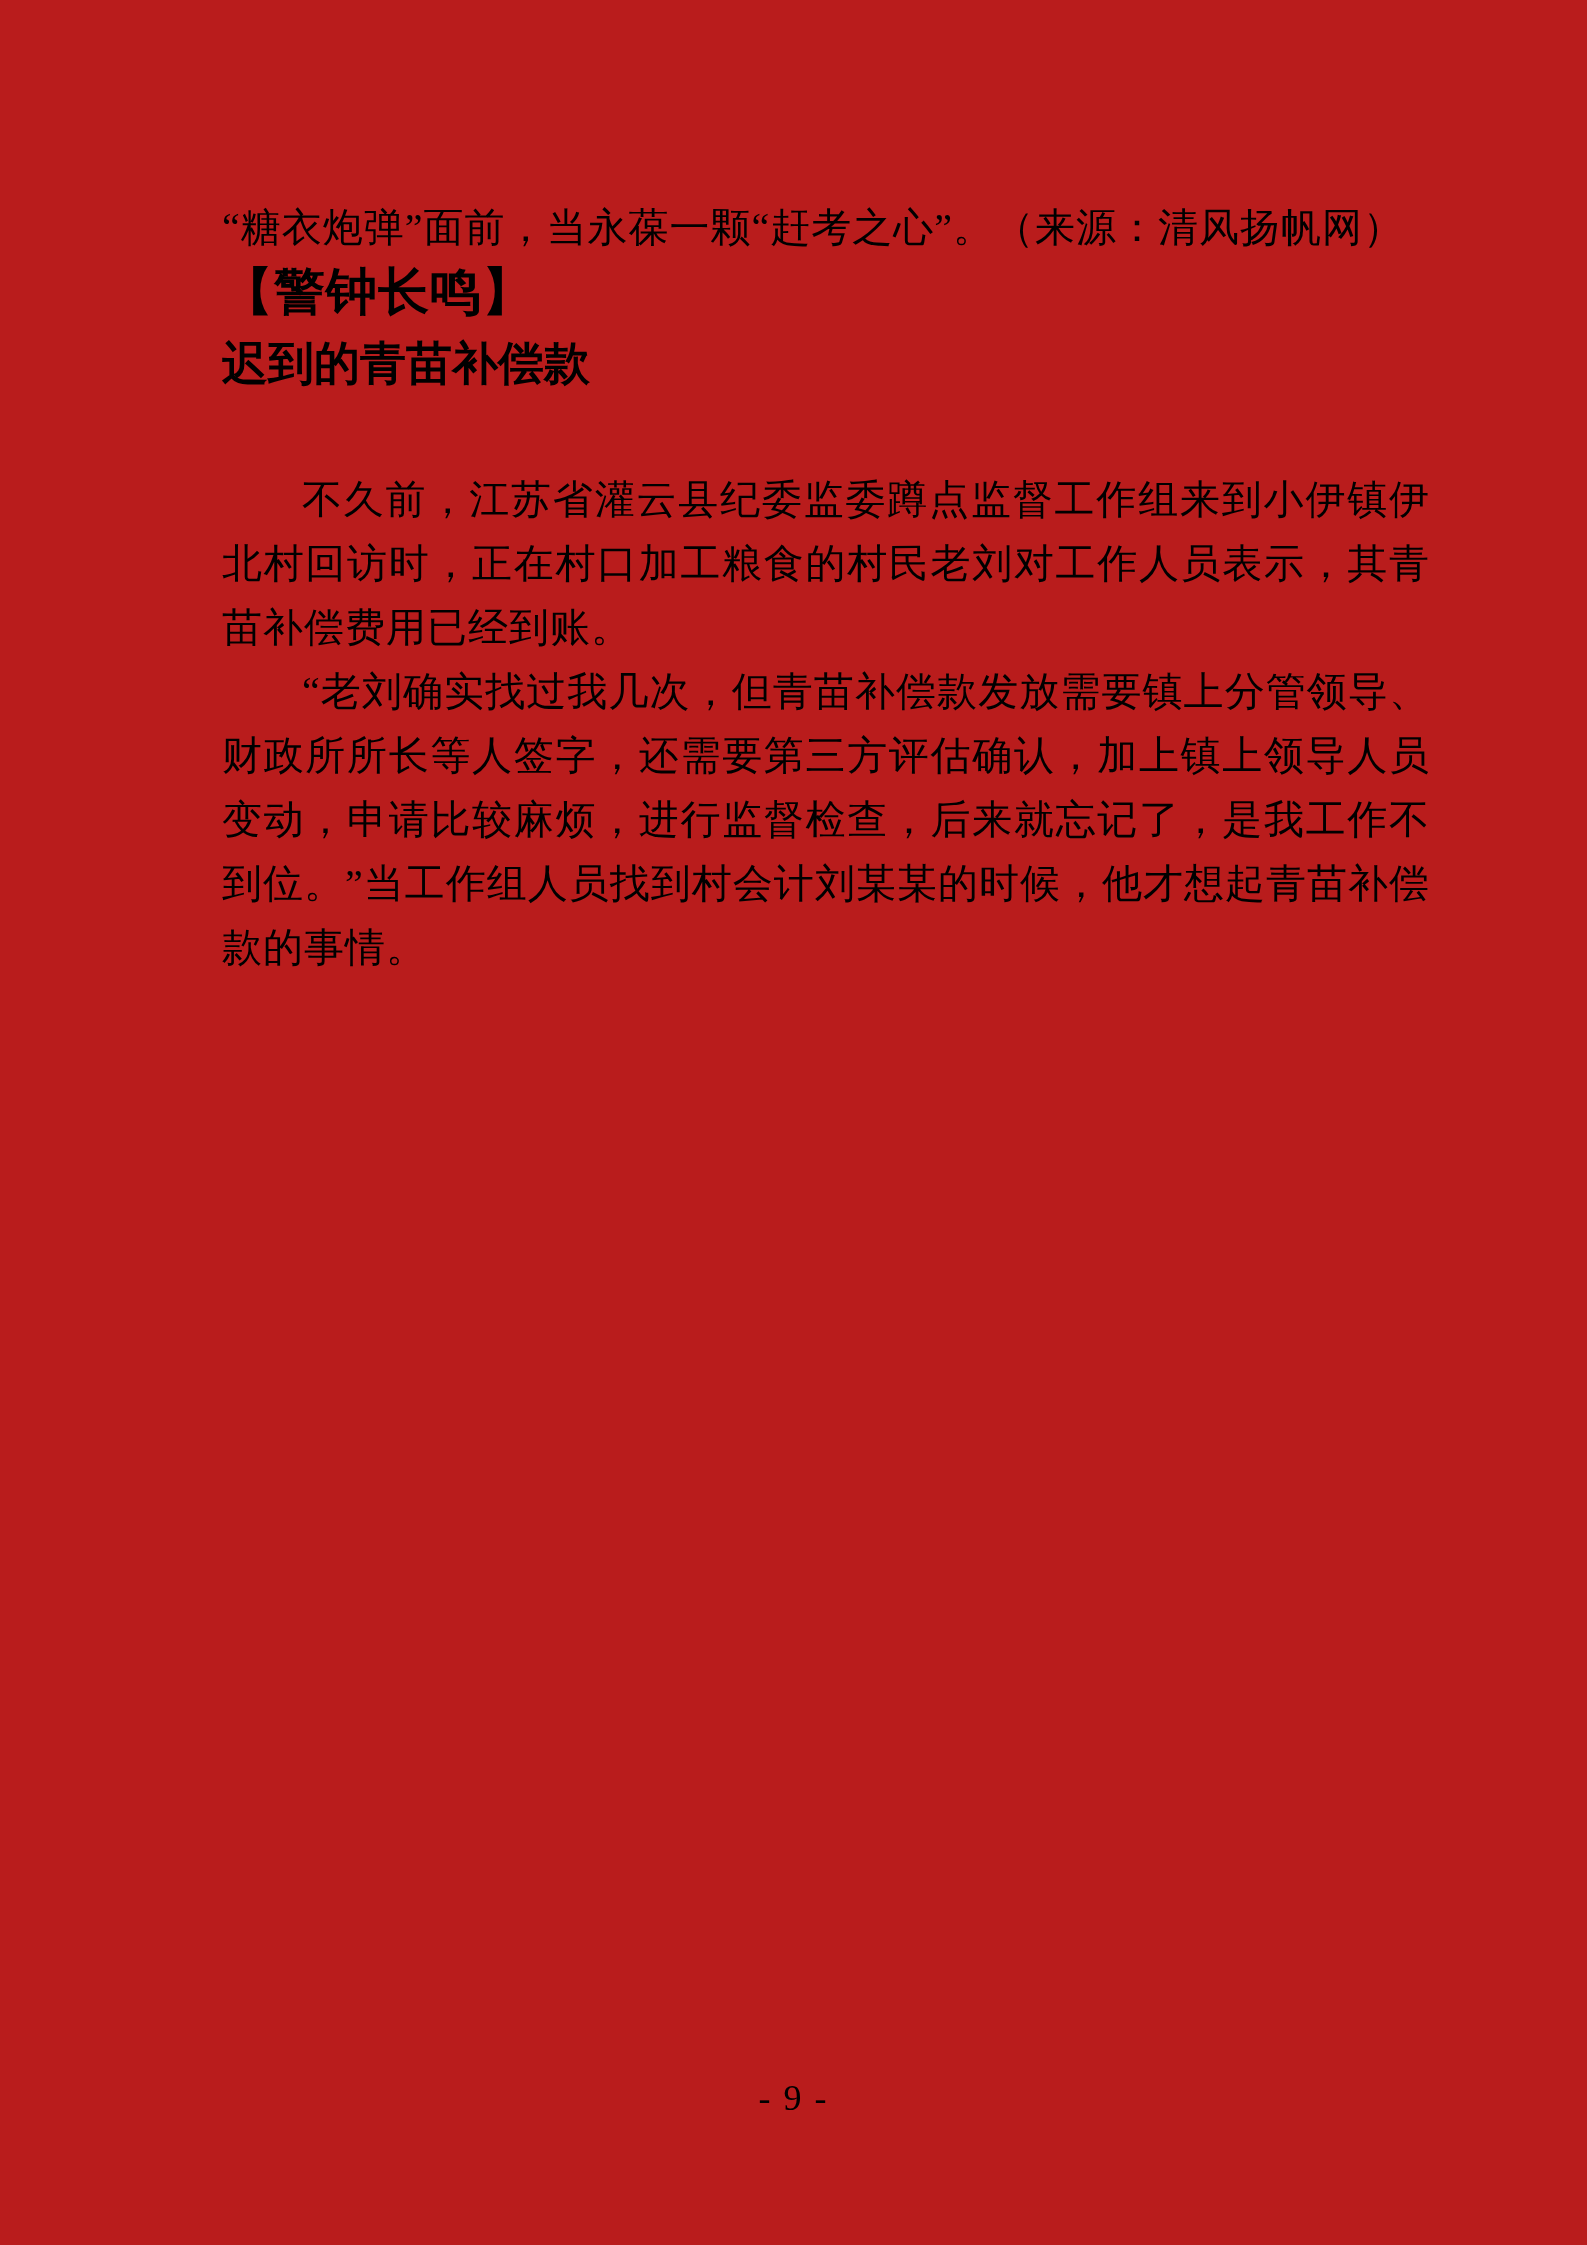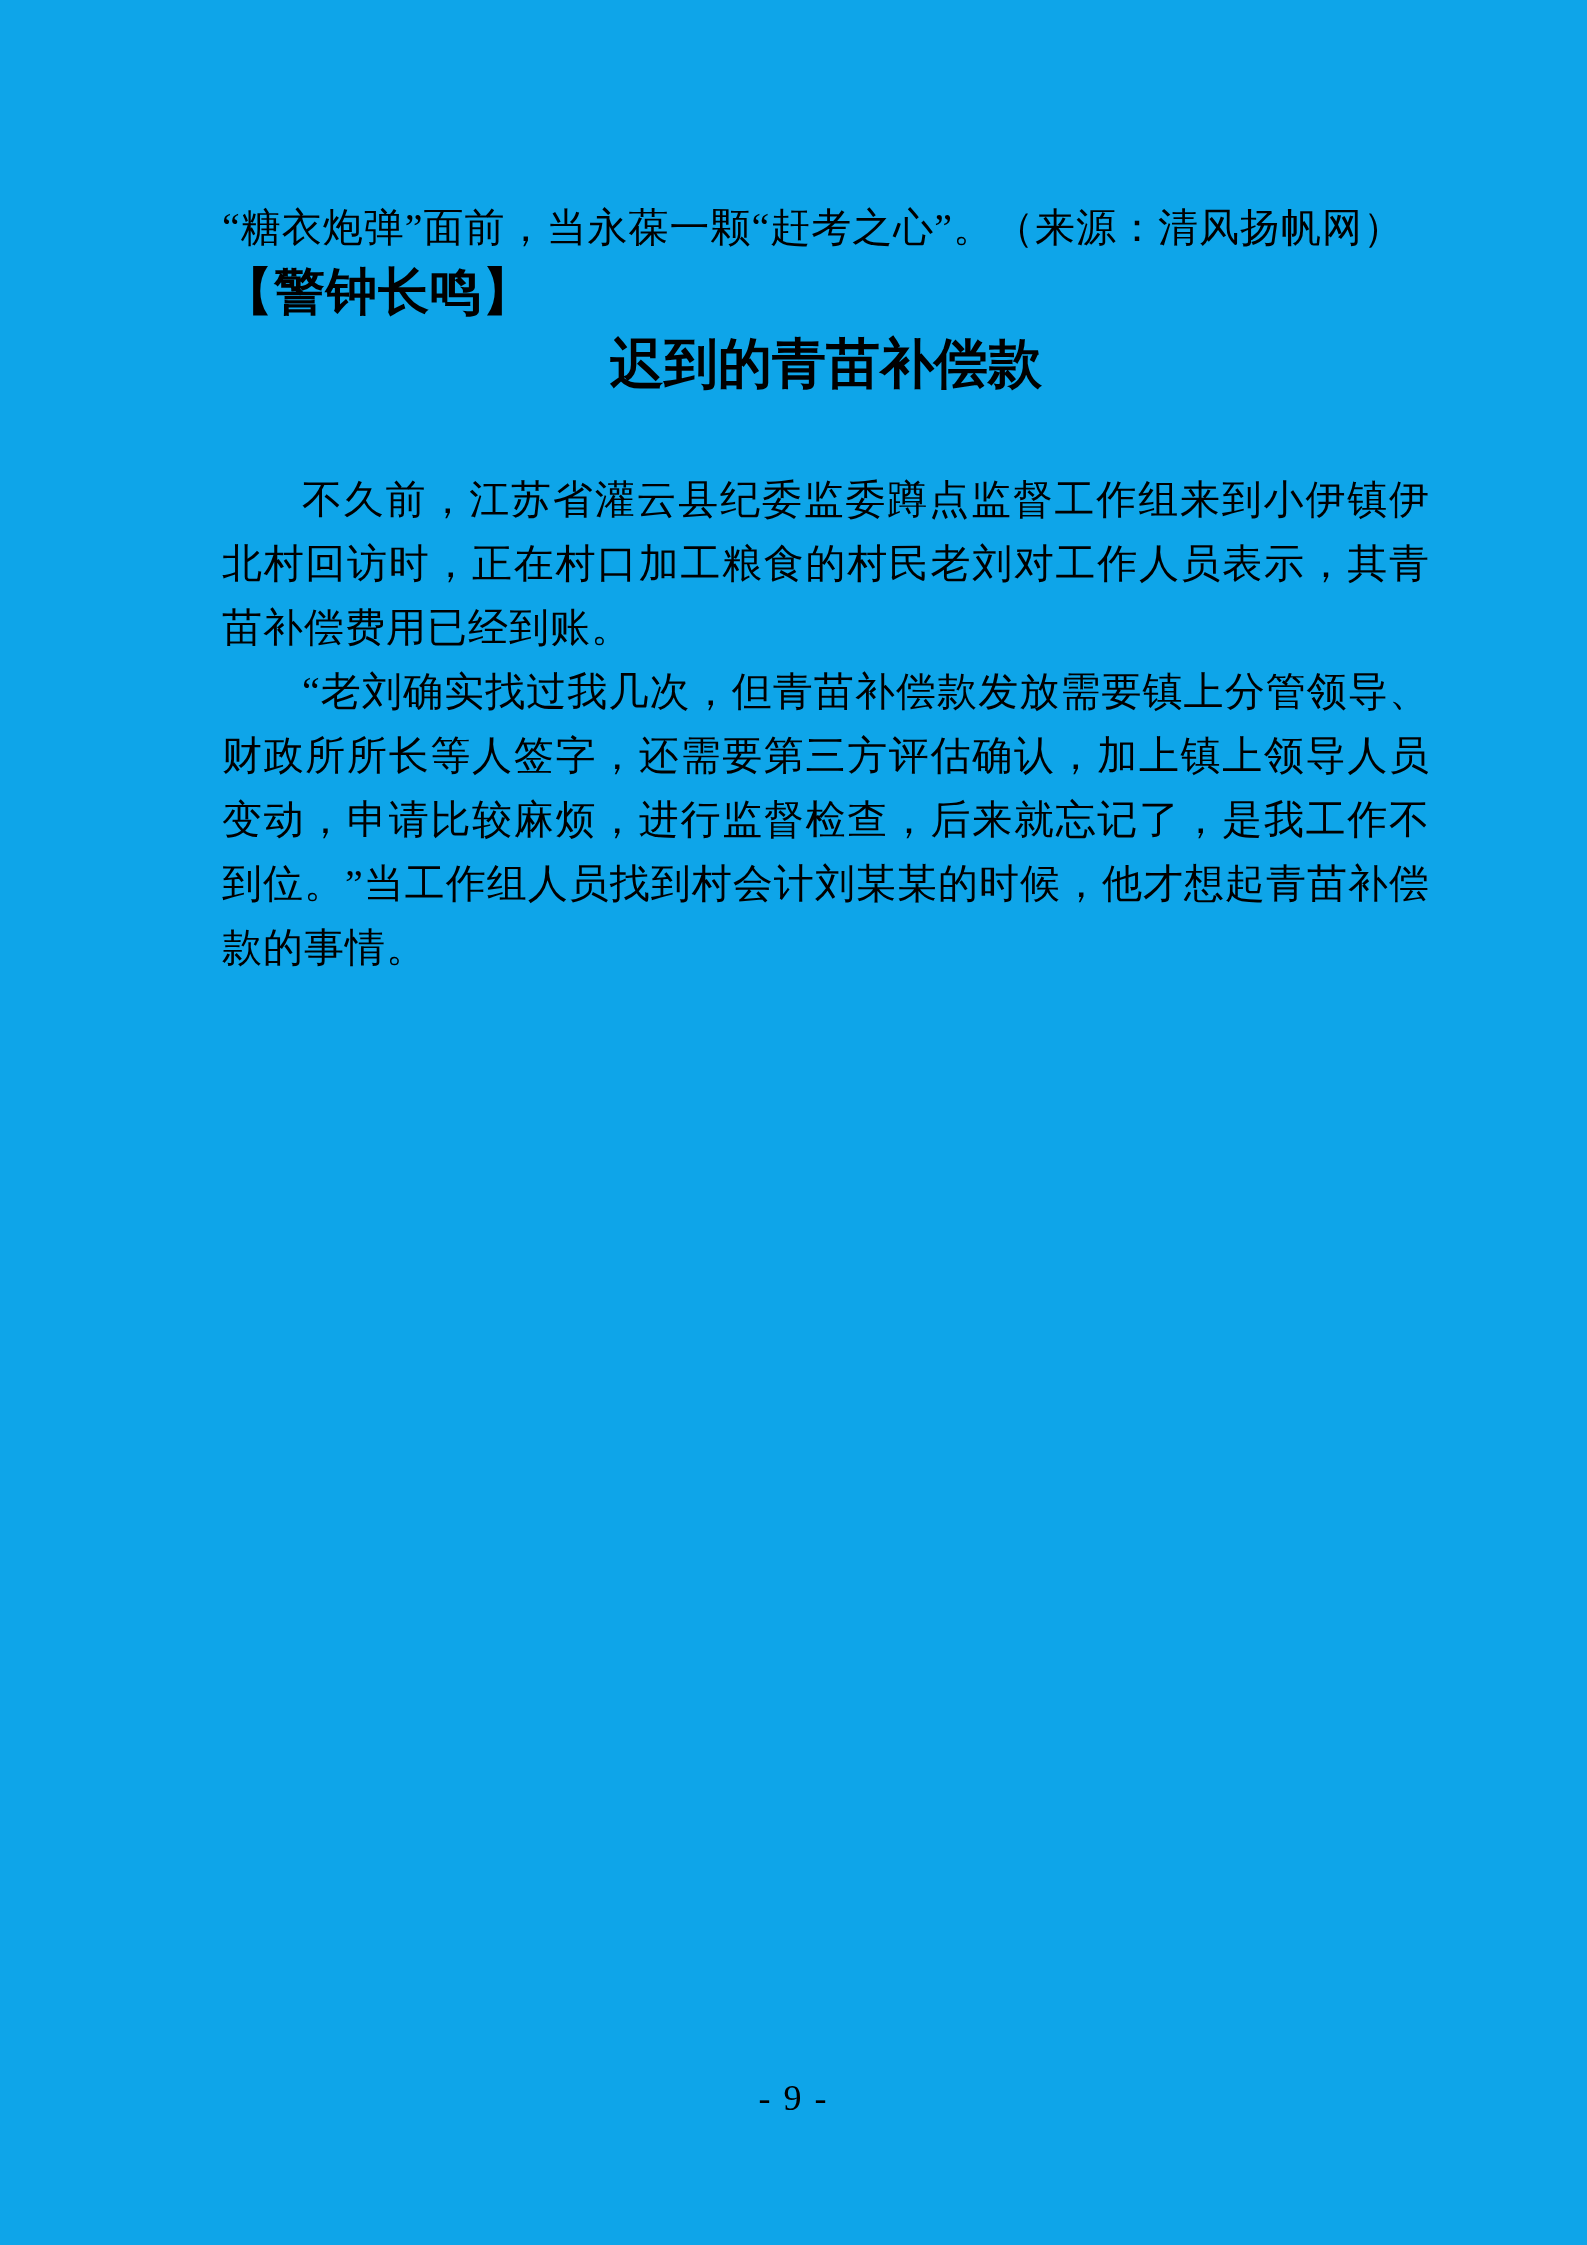--- a/index.html
+++ b/index.html
@@ -5,21 +5,21 @@
   html, body {
     margin: 0;
     padding: 0;
     background: #e8e8e8;
   }
   .page {
     position: relative;
     width: 1587px;
     height: 2245px;
     margin: 0 auto;
-    background: #0ea5e9;
+    background: #b91c1c;
     color: #000000;
     font-family: "Liberation Serif", "DejaVu Serif", serif;
     overflow: hidden;
   }
   .content {
     position: absolute;
     left: 222px;
     top: 196px;
     width: 1208px;
     font-size: 40px;
@@ -36,24 +36,23 @@
   }
   .section-header {
     margin-top: 64px;
     font-size: 51px;
     line-height: 64px;
     font-weight: bold;
     text-indent: 0 !important;
   }
   .article-title {
     margin-top: 48px;
-    font-size: 54px;
+    font-size: 46px;
     line-height: 80px;
     font-weight: bold;
-    text-align: center;
     text-indent: 0 !important;
     letter-spacing: 0;
   }
   .paragraphs {
     margin-top: 64px;
   }
   .page-number {
     position: absolute;
     left: 0;
     right: 0;

